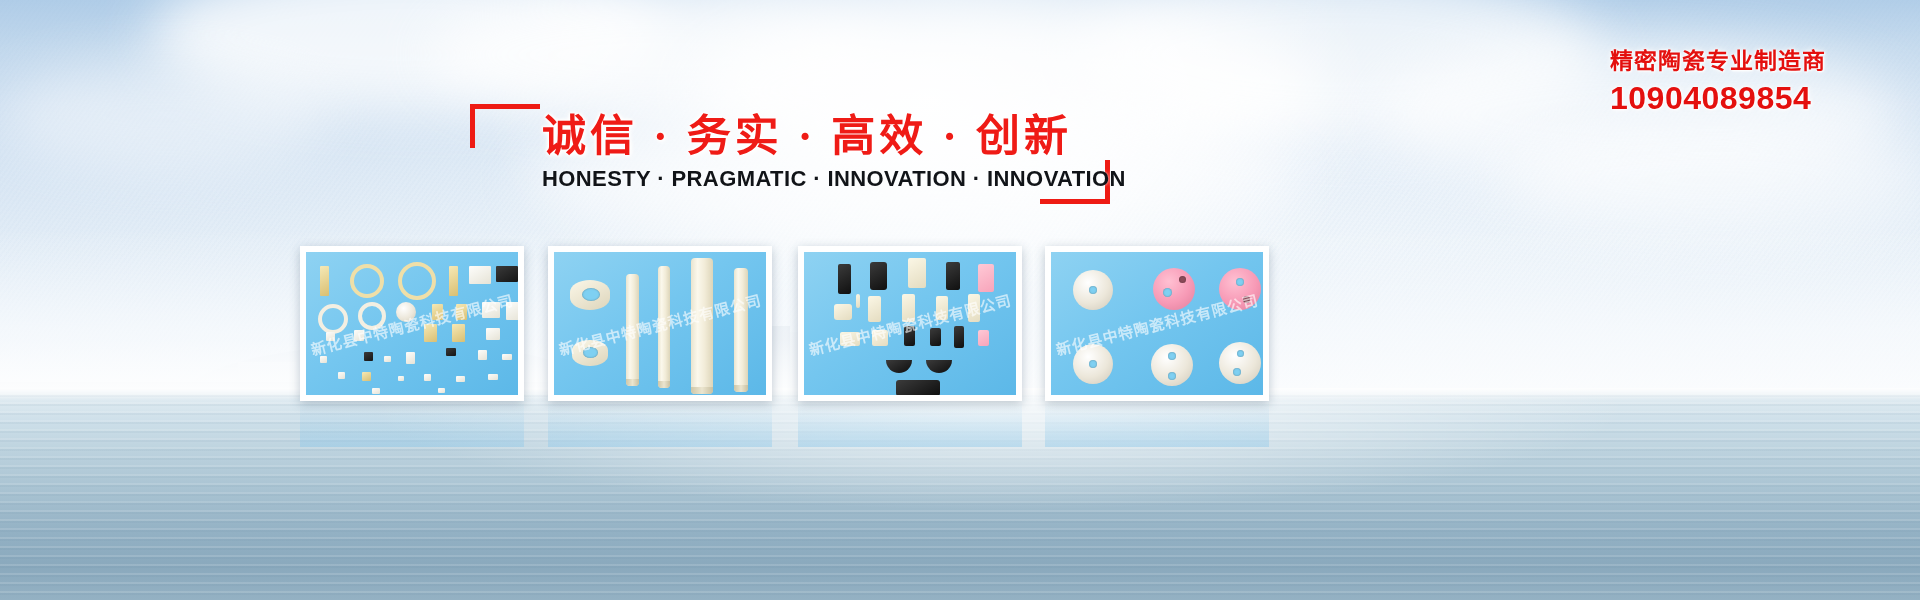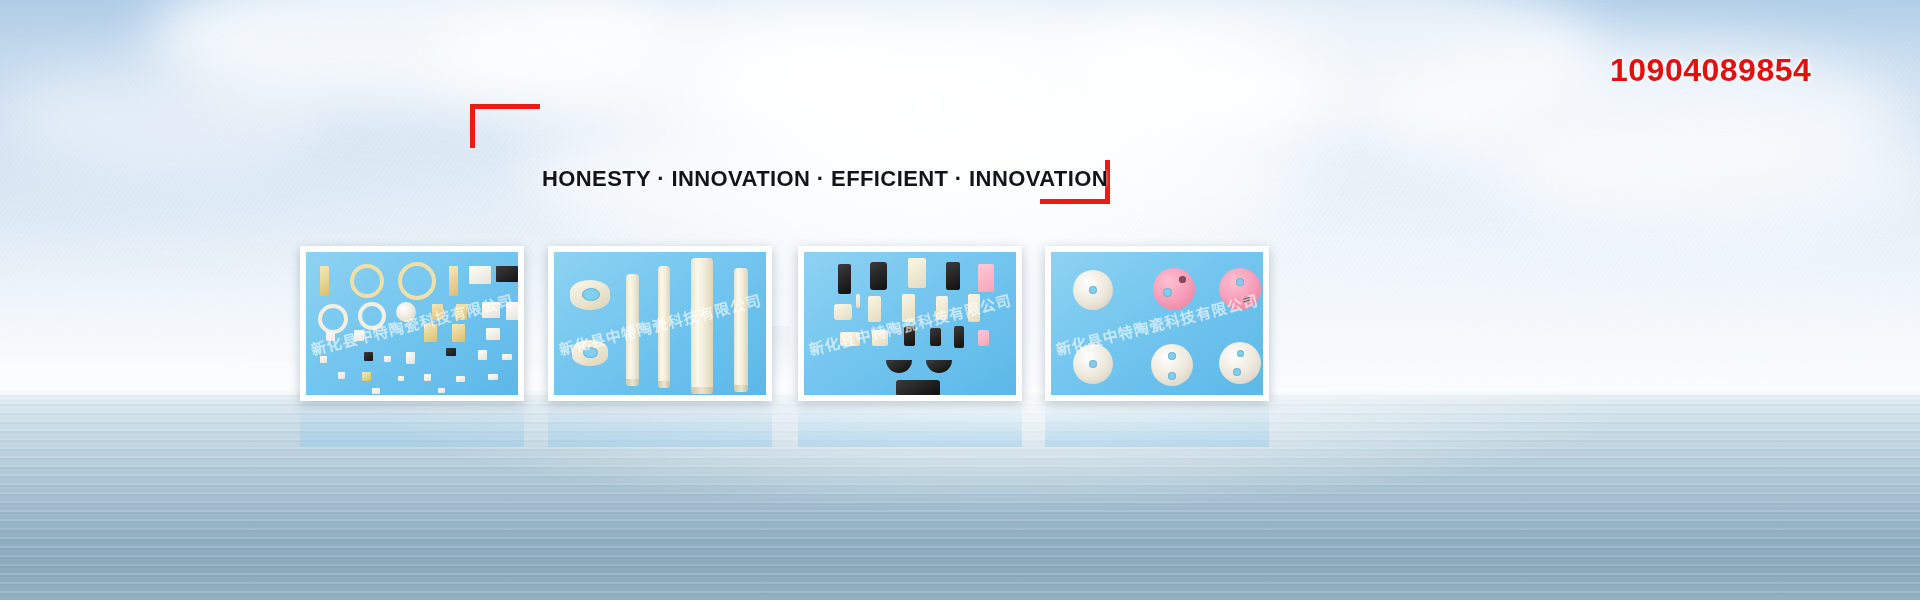--- a/index.html
+++ b/index.html
@@ -257,24 +257,26 @@
     <div class="ripples"></div>
     <div class="wet-sheen"></div>
   </div>
   <div class="shore"></div>
 
   <div class="slogan">
     <div class="bracket br-tl-h"></div>
     <div class="bracket br-tl-v"></div>
     <div class="bracket br-br-h"></div>
     <div class="bracket br-br-v"></div>
-    <div class="slogan-en">HONESTY · INNOVATION · EFFICIENT · INNOVATION</div>
+    <div class="slogan-cn">诚信 · 务实 · 高效 · 创新</div>
+    <div class="slogan-en">HONESTY · PRAGMATIC · INNOVATION · INNOVATION</div>
   </div>
 
   <div class="contact">
+    <div class="maker">精密陶瓷专业制造商</div>
     <div class="tel">10904089854</div>
   </div>
 
   <div class="panel p1">
     <div class="inner">
       <div class="part chip-g" style="left:14px;top:14px;width:9px;height:30px;"></div>
       <div class="part ring-g" style="left:44px;top:12px;width:26px;height:26px;"></div>
       <div class="part ring-g" style="left:92px;top:10px;width:30px;height:30px;"></div>
       <div class="part chip-g" style="left:143px;top:14px;width:9px;height:30px;"></div>
       <div class="part chip" style="left:163px;top:14px;width:22px;height:18px;"></div>

